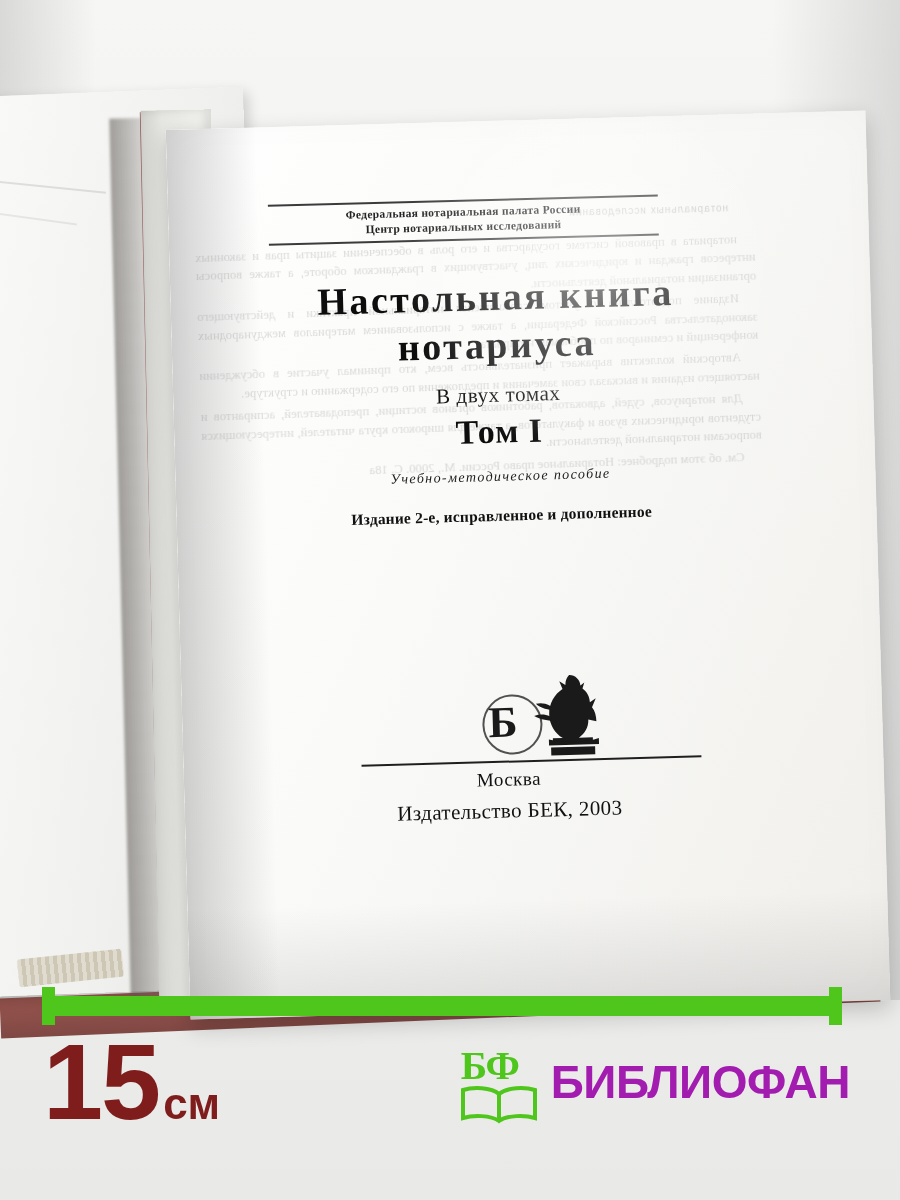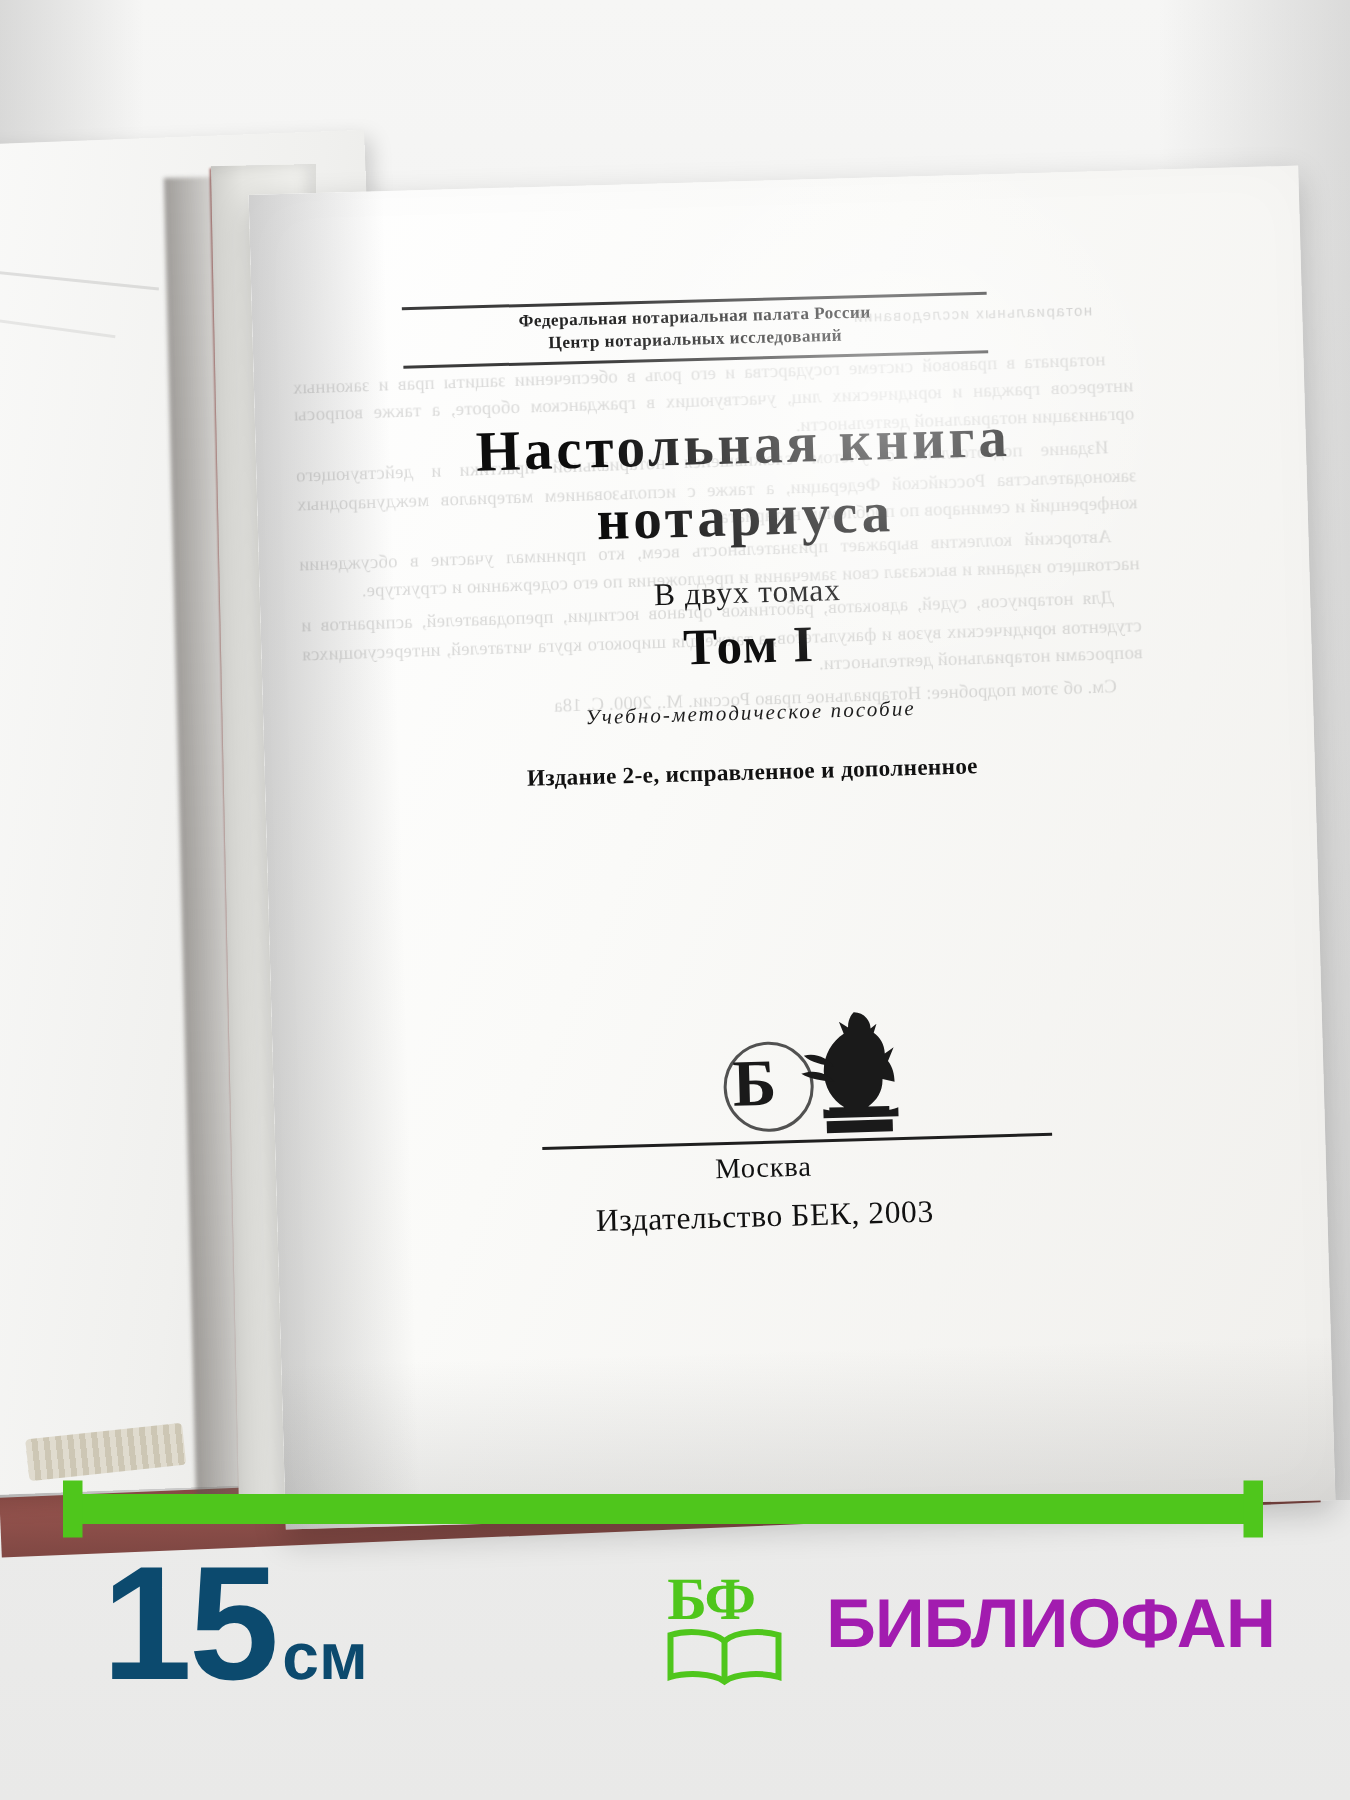--- a/index.html
+++ b/index.html
@@ -351,43 +351,43 @@
     top: -9px;
     width: 13px;
     height: 38px;
     background: #4fc61c;
   }
   .scalebar .cap-left { left: 0; }
   .scalebar .cap-right { right: 0; }
 
   .scale-label {
     position: absolute;
-    left: 68px;
+    left: 43px;
     top: 1028px;
-    color: #0c4a6e;
+    color: #7f1d1d;
     font-family: "Liberation Sans", sans-serif;
     font-weight: 700;
     line-height: 1;
   }
   .scale-label .num {
     font-size: 108px;
     letter-spacing: -2px;
   }
   .scale-label .unit {
     font-size: 44px;
     margin-left: 4px;
   }
 
   .brand {
     position: absolute;
     right: 50px;
     top: 1040px;
     display: flex;
     align-items: center;
-    gap: 26px;
+    gap: 10px;
   }
   .brand .mark {
     width: 84px;
     height: 84px;
     position: relative;
   }
   .brand .mark .bf {
     position: absolute;
     left: 4px; top: 2px;
     font-family: "Liberation Serif", serif;

